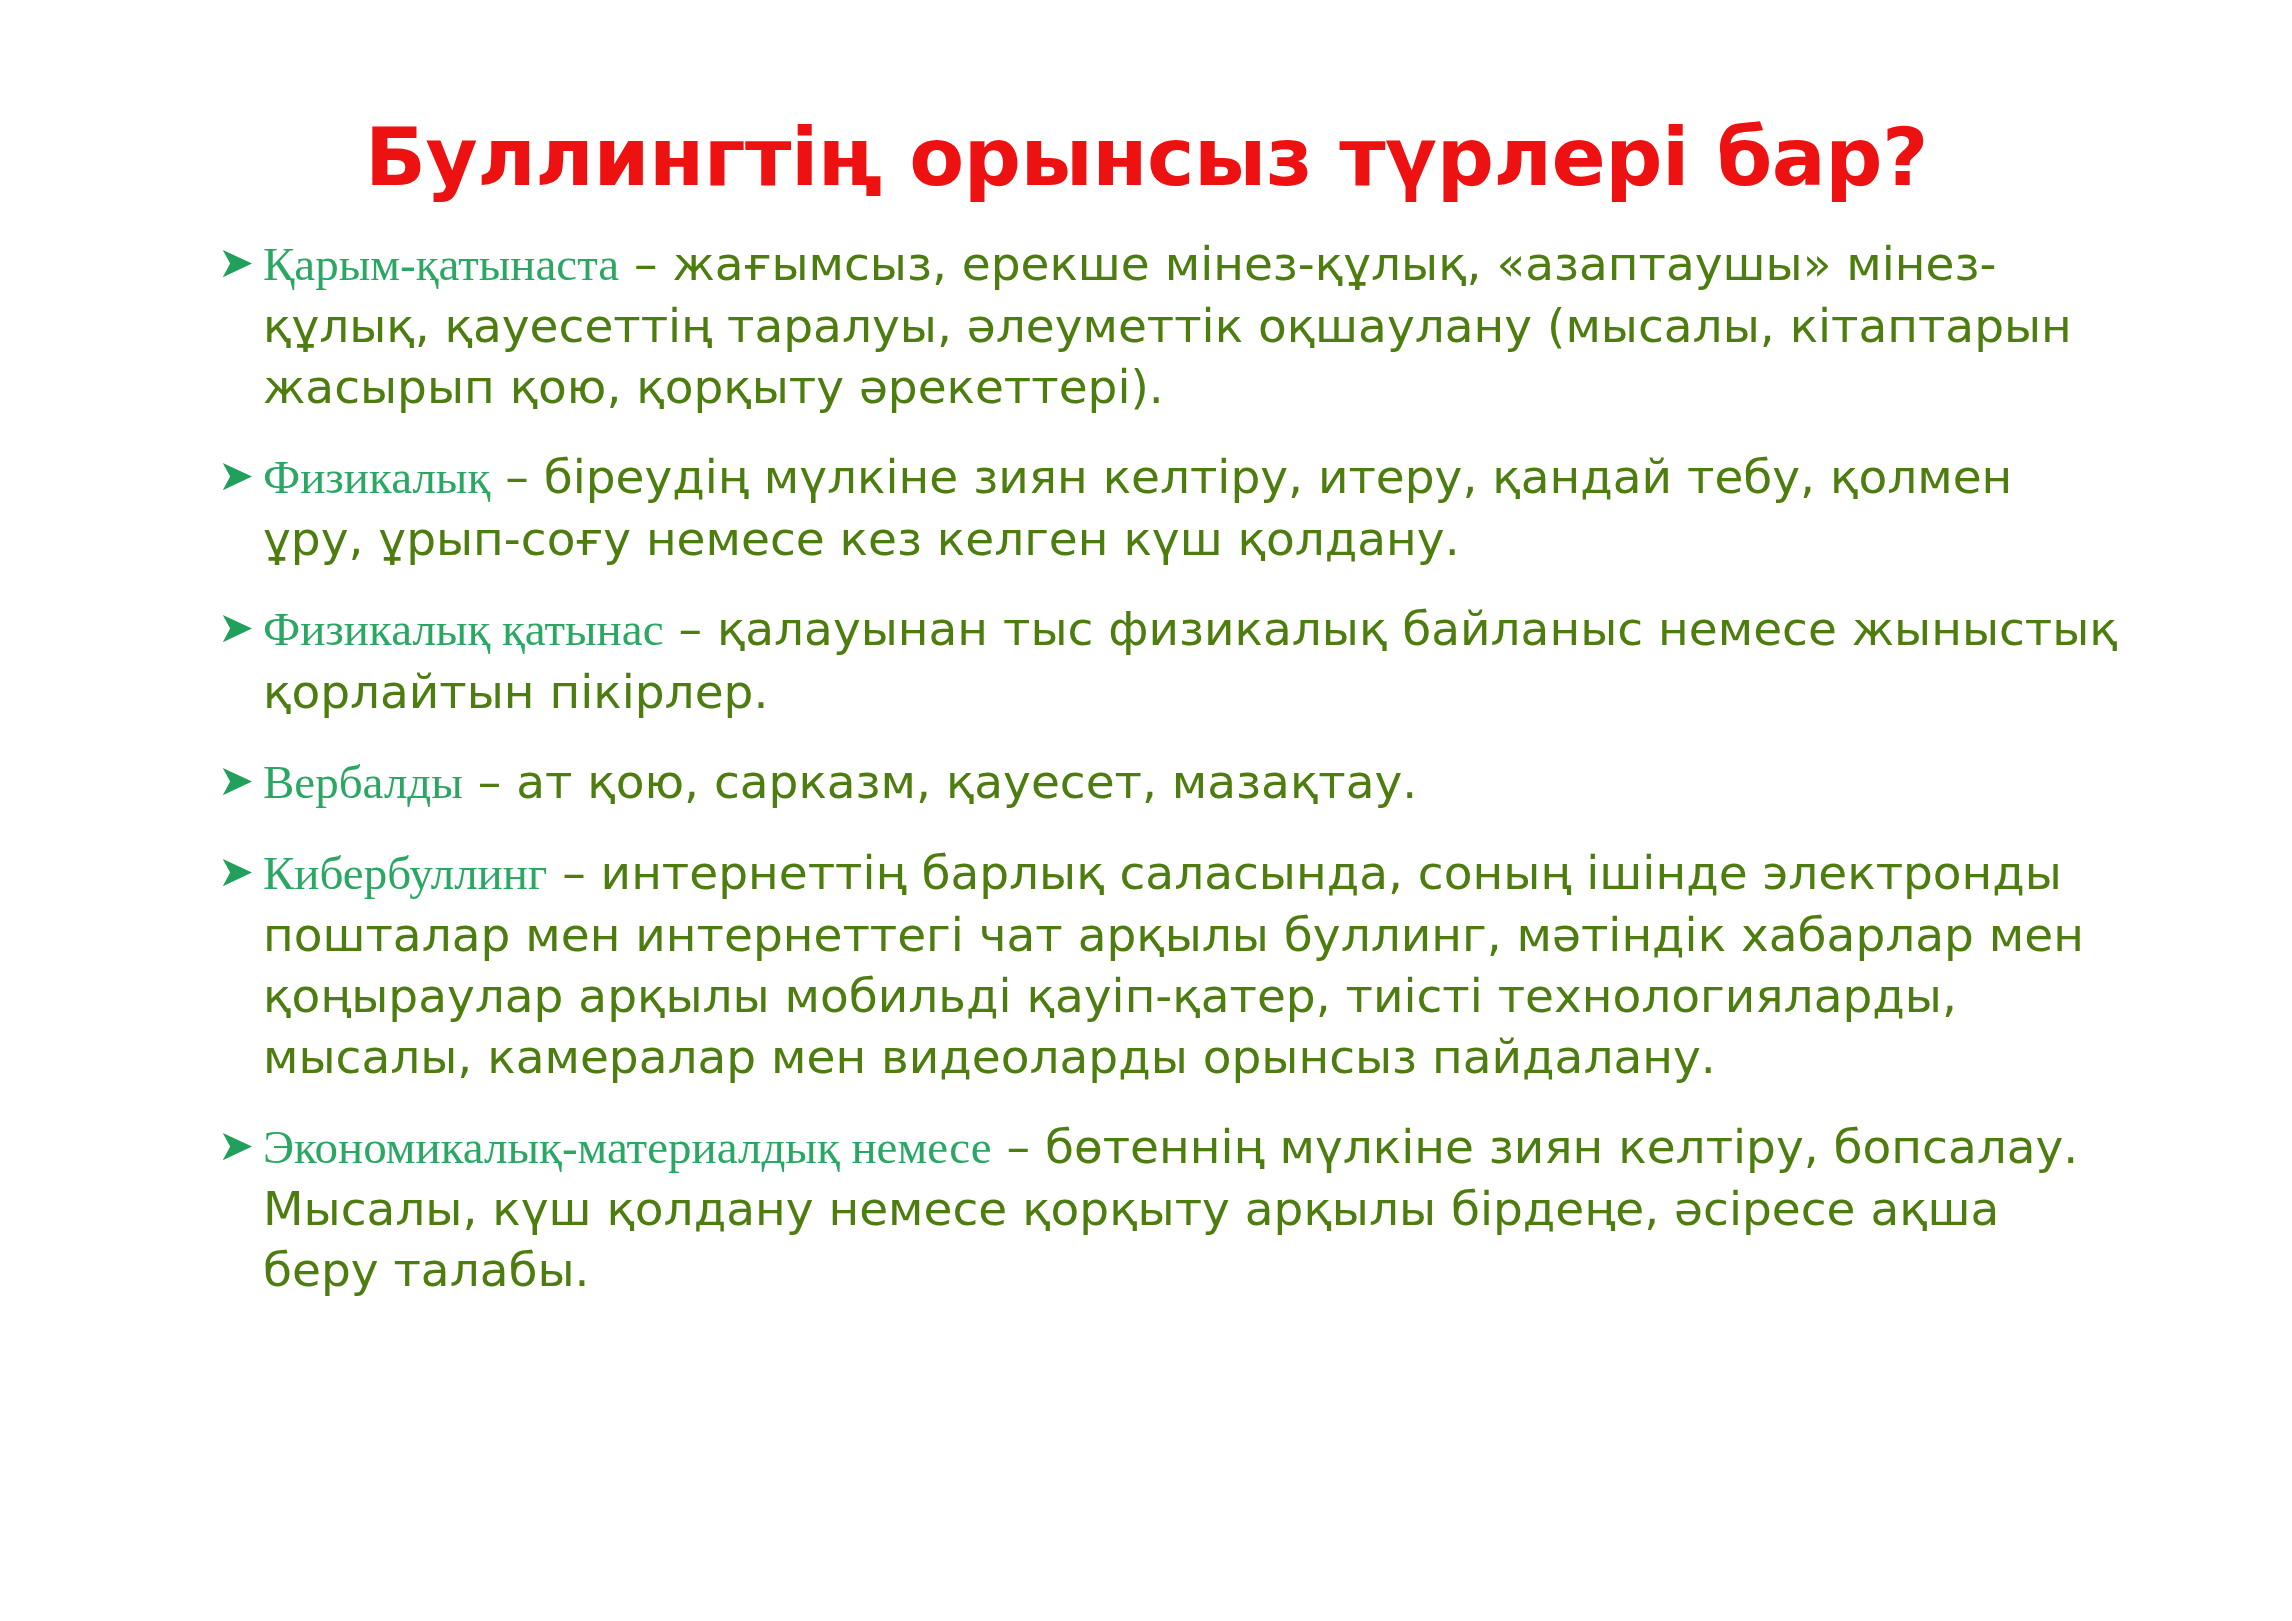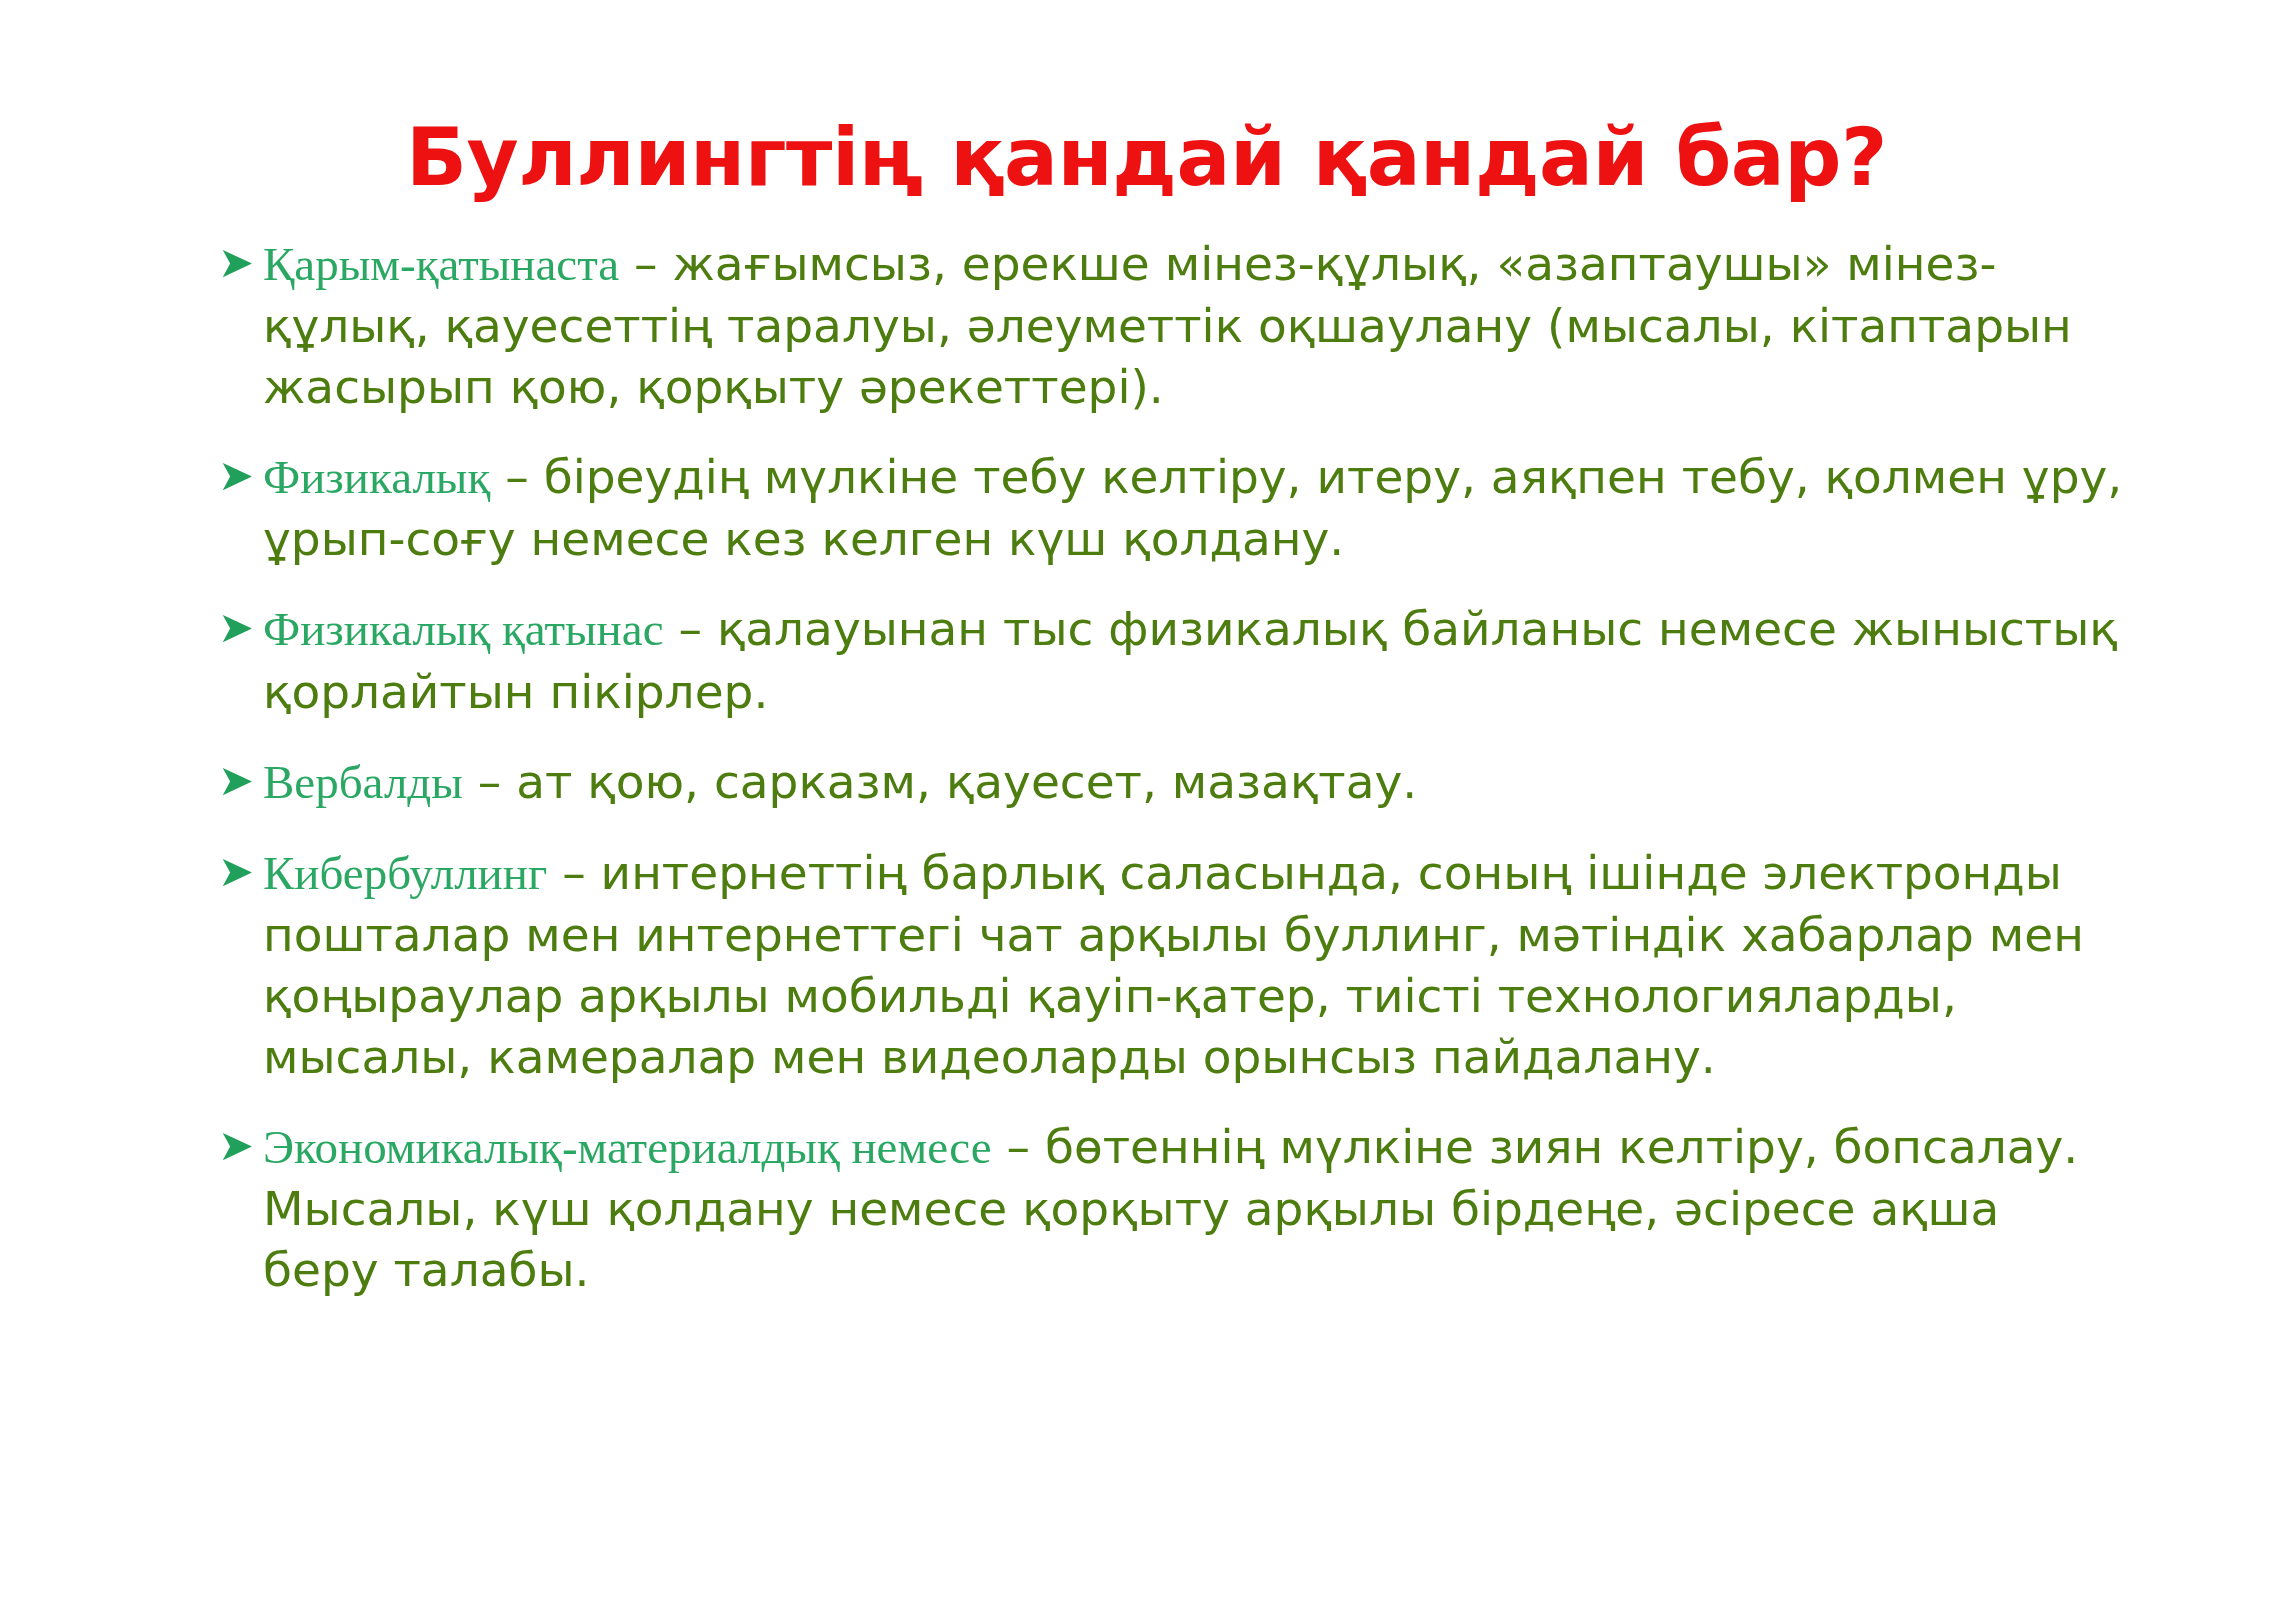--- a/index.html
+++ b/index.html
@@ -59,32 +59,32 @@
   }
   .rest {
     color: #4d7c0f;
   }
 </style>
 </head>
 <body>
 
 <div class="slide">
 
-  <h1 class="slide-title">Буллингтің қандай қандай бар?</h1>
+  <h1 class="slide-title">Буллингтің орынсыз түрлері бар?</h1>
 
   <ul class="body-list">
 
     <li class="bullet-row">
       <span class="marker">➤</span>
       <span class="term">Қарым-қатынаста</span><span class="rest"> – жағымсыз, ерекше мінез-құлық, «азаптаушы» мінез-құлық, қауесеттің таралуы, әлеуметтік оқшаулану (мысалы, кітаптарын жасырып қою, қорқыту әрекеттері).</span>
     </li>
 
     <li class="bullet-row">
       <span class="marker">➤</span>
-      <span class="term">Физикалық</span><span class="rest"> – біреудің мүлкіне тебу келтіру, итеру, аяқпен тебу, қолмен ұру, ұрып-соғу немесе кез келген күш қолдану.</span>
+      <span class="term">Физикалық</span><span class="rest"> – біреудің мүлкіне зиян келтіру, итеру, қандай тебу, қолмен ұру, ұрып-соғу немесе кез келген күш қолдану.</span>
     </li>
 
     <li class="bullet-row">
       <span class="marker">➤</span>
       <span class="term">Физикалық қатынас</span><span class="rest"> – қалауынан тыс физикалық байланыс немесе жыныстық қорлайтын пікірлер.</span>
     </li>
 
     <li class="bullet-row">
       <span class="marker">➤</span>
       <span class="term">Вербалды</span><span class="rest"> – ат қою, сарказм, қауесет, мазақтау.</span>

